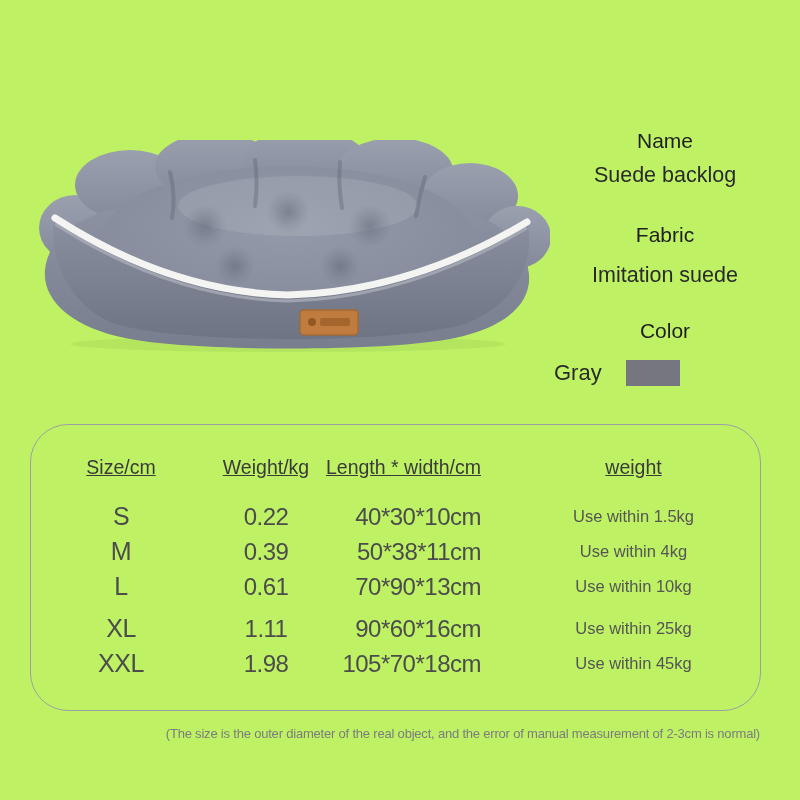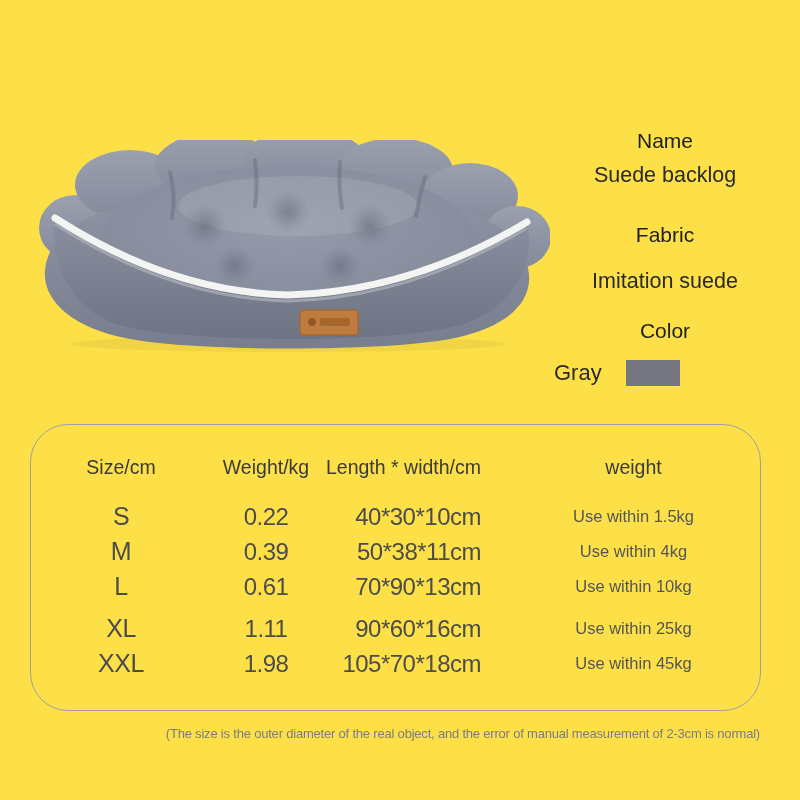--- a/index.html
+++ b/index.html
@@ -1,38 +1,38 @@
 <!DOCTYPE html>
 <html><head>
 <meta charset="utf-8">
 <style>
   html,body{margin:0;padding:0;background:#ffffff;}
-  .canvas{position:relative;width:800px;height:800px;background:#fde047;overflow:hidden;
+  .canvas{position:relative;width:800px;height:800px;background:#bef264;overflow:hidden;
           font-family:"Liberation Sans", sans-serif;color:#333;}
 
   
   .photo-wrap{position:absolute;left:30px;top:140px;width:520px;height:215px;}
 
   
   .info-panel{position:absolute;left:554px;top:0;width:222px;text-align:center;}
   .info-label{position:absolute;left:0;width:100%;font-size:21px;color:#1e1e1e;white-space:nowrap;}
   .info-value{position:absolute;left:0;width:100%;font-size:21.5px;color:#2a2a2a;white-space:nowrap;}
   .lbl-name{top:129px;}  .val-name{top:163px;}
-  .lbl-fabric{top:223px;} .val-fabric{top:269px;text-align:center;}
+  .lbl-fabric{top:223px;} .val-fabric{top:263px;text-align:center;}
   .lbl-color{top:319px;}
   .color-row{position:absolute;top:360px;left:0;width:100%;display:flex;align-items:center;justify-content:flex-start;gap:24px;}
   .color-name{font-size:22px;color:#2a2a2a;}
   .color-swatch{width:54px;height:26px;background:#75767f;display:inline-block;}
 
   
   .size-table{position:absolute;left:30px;top:424px;width:731px;height:287px;
               border:1.5px solid #9aa0a4;border-radius:38px;box-sizing:border-box;
               padding-top:26px;}
   .trow{display:flex;align-items:center;}
-  .thead{height:32px;font-size:19.5px;color:#3a3a3a;}
+  .thead{height:32px;font-size:19.5px;color:#3a3a3a;text-decoration:underline;}
   .tbody-row{height:35px;font-size:25px;color:#4c4c4c;letter-spacing:-0.5px;}
   .row-first{margin-top:16px;}
   .row-xl{margin-top:7px;}
   .c1{width:180px;text-align:center;}
   .c2{width:110px;text-align:center;}
   .c3{width:160px;text-align:right;white-space:nowrap;}
   .c4{flex:1;text-align:center;padding-left:26px;white-space:nowrap;}
   .thead .c3{letter-spacing:0;}
   .cell-capacity{font-size:16.5px;color:#555;letter-spacing:0;}
   .cell-weight,.cell-dims{font-size:24px;}

